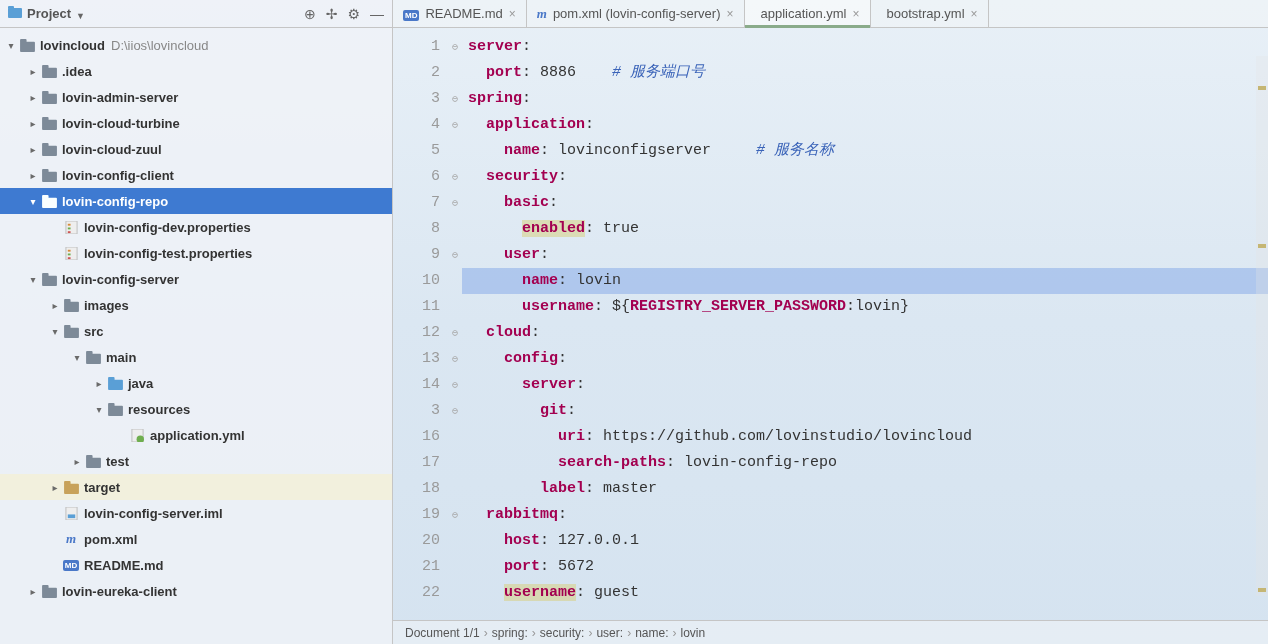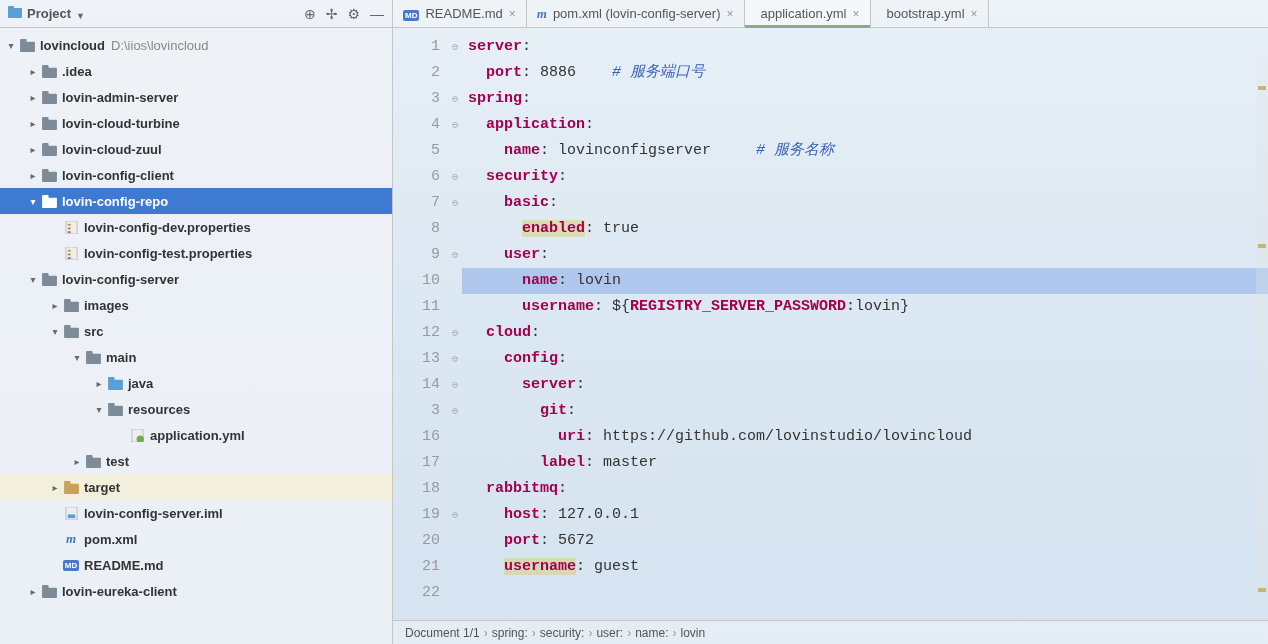--- a/index.html
+++ b/index.html
@@ -418,20 +418,21 @@
         <div class="cl">    <span class="k">basic</span><span class="v">:</span></div>
         <div class="cl">      <span class="k warn">enabled</span><span class="v">: </span><span class="v">true</span></div>
         <div class="cl">    <span class="k">user</span><span class="v">:</span></div>
         <div class="cl hl">      <span class="k">name</span><span class="v">: </span><span class="v">lovin</span></div>
         <div class="cl">      <span class="k">username</span><span class="v">: </span><span class="v">${</span><span class="var">REGISTRY_SERVER_PASSWORD</span><span class="v">:lovin}</span></div>
         <div class="cl">  <span class="k">cloud</span><span class="v">:</span></div>
         <div class="cl">    <span class="k">config</span><span class="v">:</span></div>
         <div class="cl">      <span class="k">server</span><span class="v">:</span></div>
         <div class="cl">        <span class="k">git</span><span class="v">:</span></div>
         <div class="cl">          <span class="k">uri</span><span class="v">: </span><span class="v">https://github.com/lovinstudio/lovincloud</span></div>
+        <div class="cl">          <span class="k">search-paths</span><span class="v">: </span><span class="v">lovin-config-repo</span></div>
         <div class="cl">        <span class="k">label</span><span class="v">: </span><span class="v">master</span></div>
         <div class="cl">  <span class="k">rabbitmq</span><span class="v">:</span></div>
         <div class="cl">    <span class="k">host</span><span class="v">: </span><span class="v">127.0.0.1</span></div>
         <div class="cl">    <span class="k">port</span><span class="v">: </span><span class="v">5672</span></div>
         <div class="cl">    <span class="k warn">username</span><span class="v">: </span><span class="v">guest</span></div>
       </div>
     <div class="scroll-marker">
        <div class="m" style="top:30px"></div>
        <div class="m" style="top:188px"></div>
        <div class="m" style="bottom:4px"></div>

